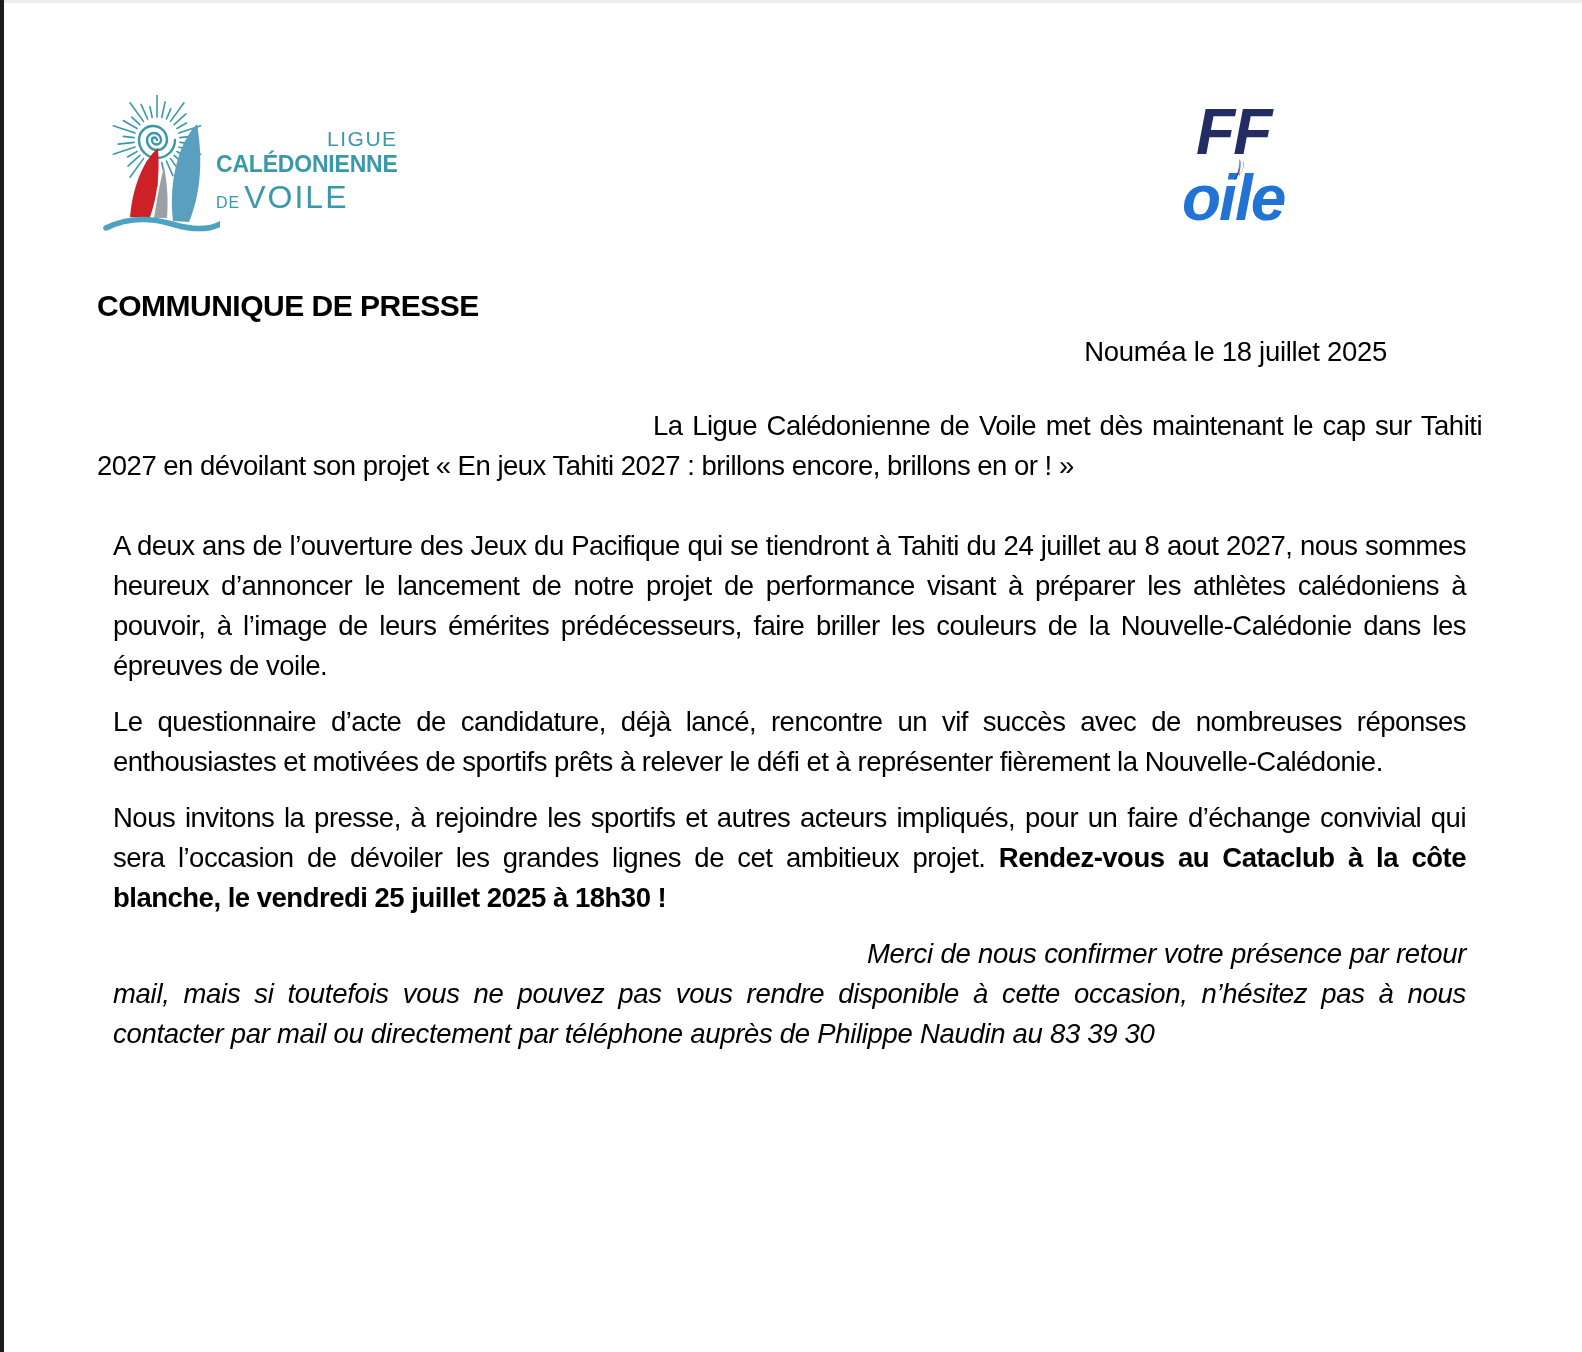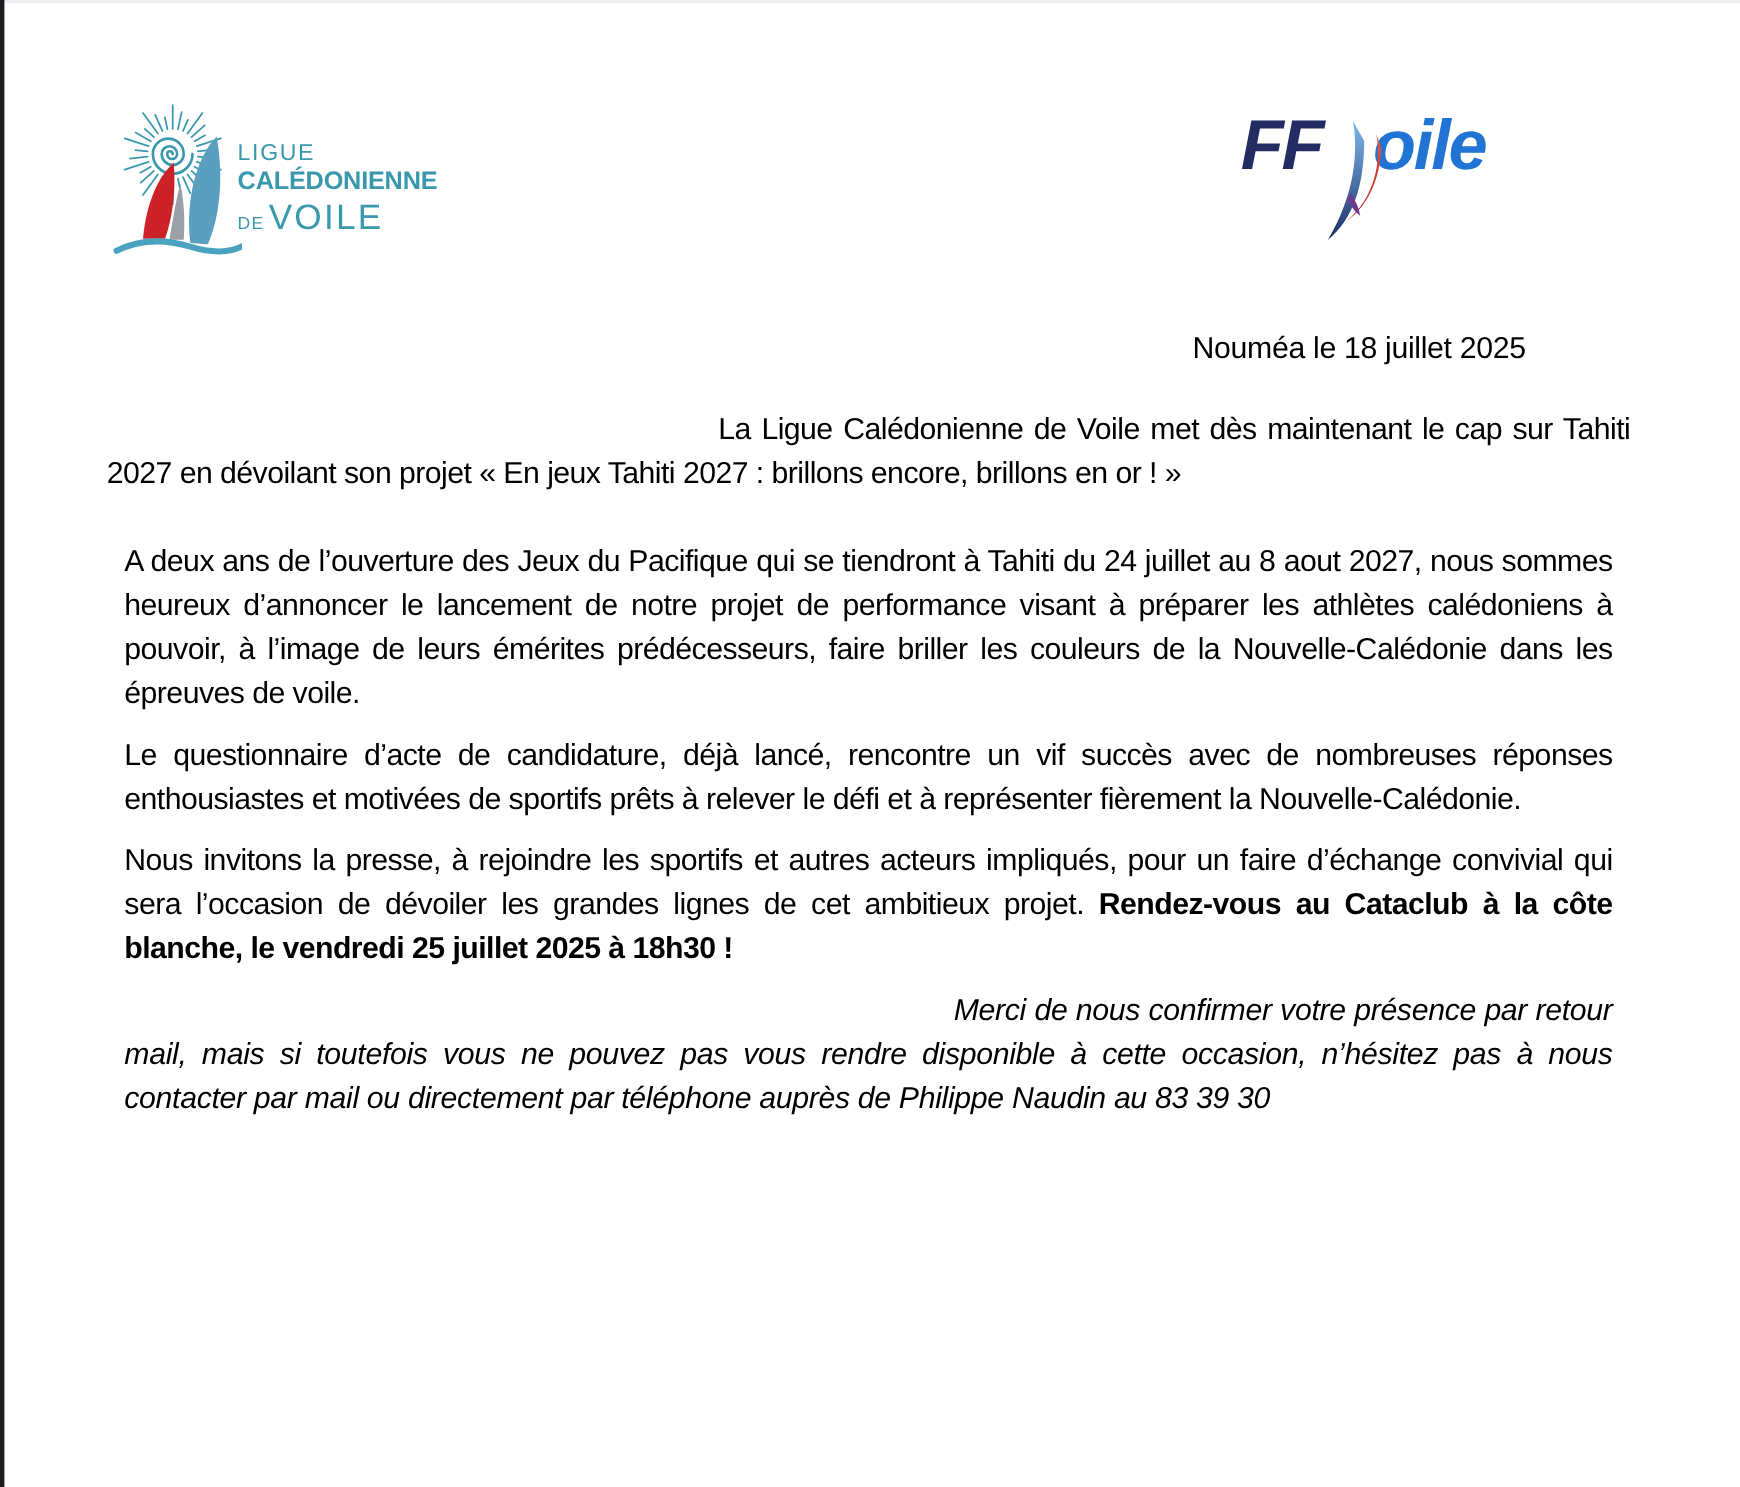--- a/index.html
+++ b/index.html
@@ -19,30 +19,30 @@
     position: absolute; left: 0; top: 0; right: 0;
     height: 3px; background: #ededed; z-index: 9;
   }
 
   
   .lcv-logo {
     position: absolute; left: 100px; top: 95px;
     display: flex; align-items: flex-start;
   }
   .lcv-graphic { width: 120px; height: 145px; display: block; }
-  .lcv-text { padding-top: 33px; margin-left: -4px; line-height: 1; }
+  .lcv-text { padding-top: 33px; margin-left: -4px; line-height: 1; text-align: right; }
   .lcv-line1 { font-size: 21px; letter-spacing: 1.5px; color: #3a98ad; font-weight: 400; }
   .lcv-line2 { font-size: 23px; letter-spacing: -0.2px; color: #3a98ad; font-weight: 700; margin-top: 4px; }
   .lcv-line3 { margin-top: 5px; color: #3a98ad; display: flex; align-items: baseline; }
   .lcv-line3 .small { font-size: 16px; letter-spacing: 1px; font-weight: 500; }
   .lcv-line3 .big { font-size: 32px; letter-spacing: 2px; font-weight: 400; margin-left: 4px; }
 
   .ffv-logo {
-    position: absolute; left: 1128px; top: 108px;
-    display: flex; align-items: flex-start; height: 116px;
+    position: absolute; left: 1182px; top: 108px;
+    display: flex; align-items: center; height: 116px; flex-direction: column;
   }
   .ffv-ff, .ffv-oile {
     font-style: italic; font-weight: 700; font-size: 64px;
     line-height: 0.78; letter-spacing: -2px;
   }
   .ffv-ff { color: #232d64; }
   .ffv-oile { color: #2173d4; }
   .ffv-sail { width: 66px; height: 112px; margin: 0 -16px -6px -4px; position: relative; z-index: 1; }
 
   
@@ -146,19 +146,20 @@
       </linearGradient>
     </defs>
     <path d="M 35 0 C 40 32 37 72 10 118 C 36 97 46 62 46 20 Z" fill="url(#gradBlue)"></path>
     <path d="M 58 13 C 63 40 57 76 28 100 C 53 82 62 52 63 27 Z" fill="url(#gradRed)"></path>
     <path d="M 33 72 C 38 80 41 87 42 94 C 36 90 32 83 29 77 Z" fill="#6a3b8e"></path>
   </svg>
   <span class="ffv-oile">oile</span>
 </div>
 
 <div class="doc-text">
+  <h1 class="heading">COMMUNIQUE DE PRESSE</h1>
   <div class="dateline">Nouméa le 18 juillet 2025</div>
   <p class="body-par title-par">La Ligue Calédonienne de Voile met dès maintenant le cap sur Tahiti 2027 en dévoilant son projet « En jeux Tahiti 2027 : brillons encore, brillons en or ! »</p>
   <p class="body-par first-body">A deux ans de l’ouverture des Jeux du Pacifique qui se tiendront à Tahiti du 24 juillet au 8 aout 2027, nous sommes heureux d’annoncer le lancement de notre projet de performance visant à préparer les athlètes calédoniens à pouvoir, à l’image de leurs émérites prédécesseurs, faire briller les couleurs de la Nouvelle-Calédonie dans les épreuves de voile.</p>
   <p class="body-par">Le questionnaire d’acte de candidature, déjà lancé, rencontre un vif succès avec de nombreuses réponses enthousiastes et motivées de sportifs prêts à relever le défi et à représenter fièrement la Nouvelle-Calédonie.</p>
   <p class="body-par"><span>Nous invitons la presse, à rejoindre les sportifs et autres acteurs impliqués, pour un faire d’échange convivial qui sera l’occasion de dévoiler les grandes lignes de cet ambitieux projet. </span><span class="bold-run">Rendez-vous au Cataclub à la côte blanche, le vendredi 25 juillet 2025 à 18h30 !</span></p>
   <p class="body-par closing-par">Merci de nous confirmer votre présence par retour mail, mais si toutefois vous ne pouvez pas vous rendre disponible à cette occasion, n’hésitez pas à nous contacter par mail ou directement par téléphone auprès de Philippe Naudin au 83 39 30</p>
 </div>
 
 </body></html>

